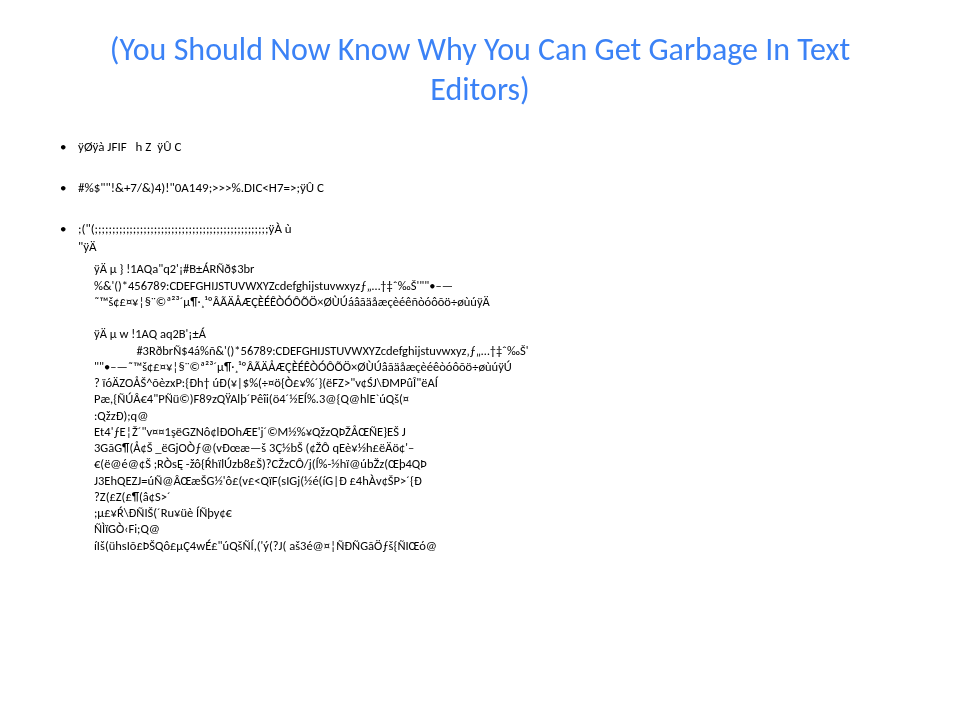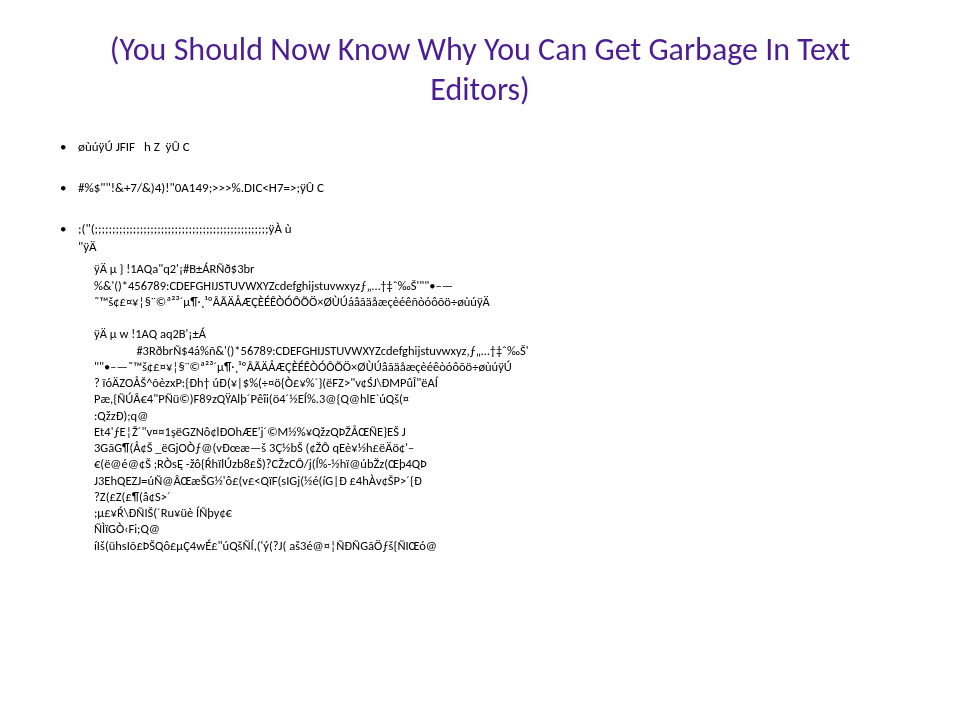--- a/index.html
+++ b/index.html
@@ -13,21 +13,21 @@
     }
     .slide {
       width: 100%;
       height: 100%;
       padding: 30px 60px 20px 60px;
     }
     .title {
       font-size: 32px;
       font-weight: 400;
       text-align: center;
-      color: #4c1d95;
+      color: #3b82f6;
       line-height: 1.25;
       margin-bottom: 28px;
     }
     .content {
       font-size: 13px;
       line-height: 1.35;
     }
     .bullet {
       display: flex;
       margin-bottom: 6px;
@@ -54,21 +54,21 @@
 </head>
 <body>
 
 <div class="slide">
   <h1 class="title">(You Should Now Know Why You Can Get Garbage In Text Editors)</h1>
 
   <div class="content">
 
     <div class="bullet">
       <div class="bullet-marker">•</div>
-      <div class="bullet-text">øùúÿÚ JFIF   h Z  ÿÛ C 
+      <div class="bullet-text">ÿØÿà JFIF   h Z  ÿÛ C 
 </div>
     </div>
 
     <div class="bullet">
       <div class="bullet-marker">•</div>
       <div class="bullet-text">#%$""!&amp;+7/&amp;)4)!"0A149;&gt;&gt;&gt;%.DIC&lt;H7=&gt;;ÿÛ C 
 </div>
     </div>
 
     <div class="bullet">

